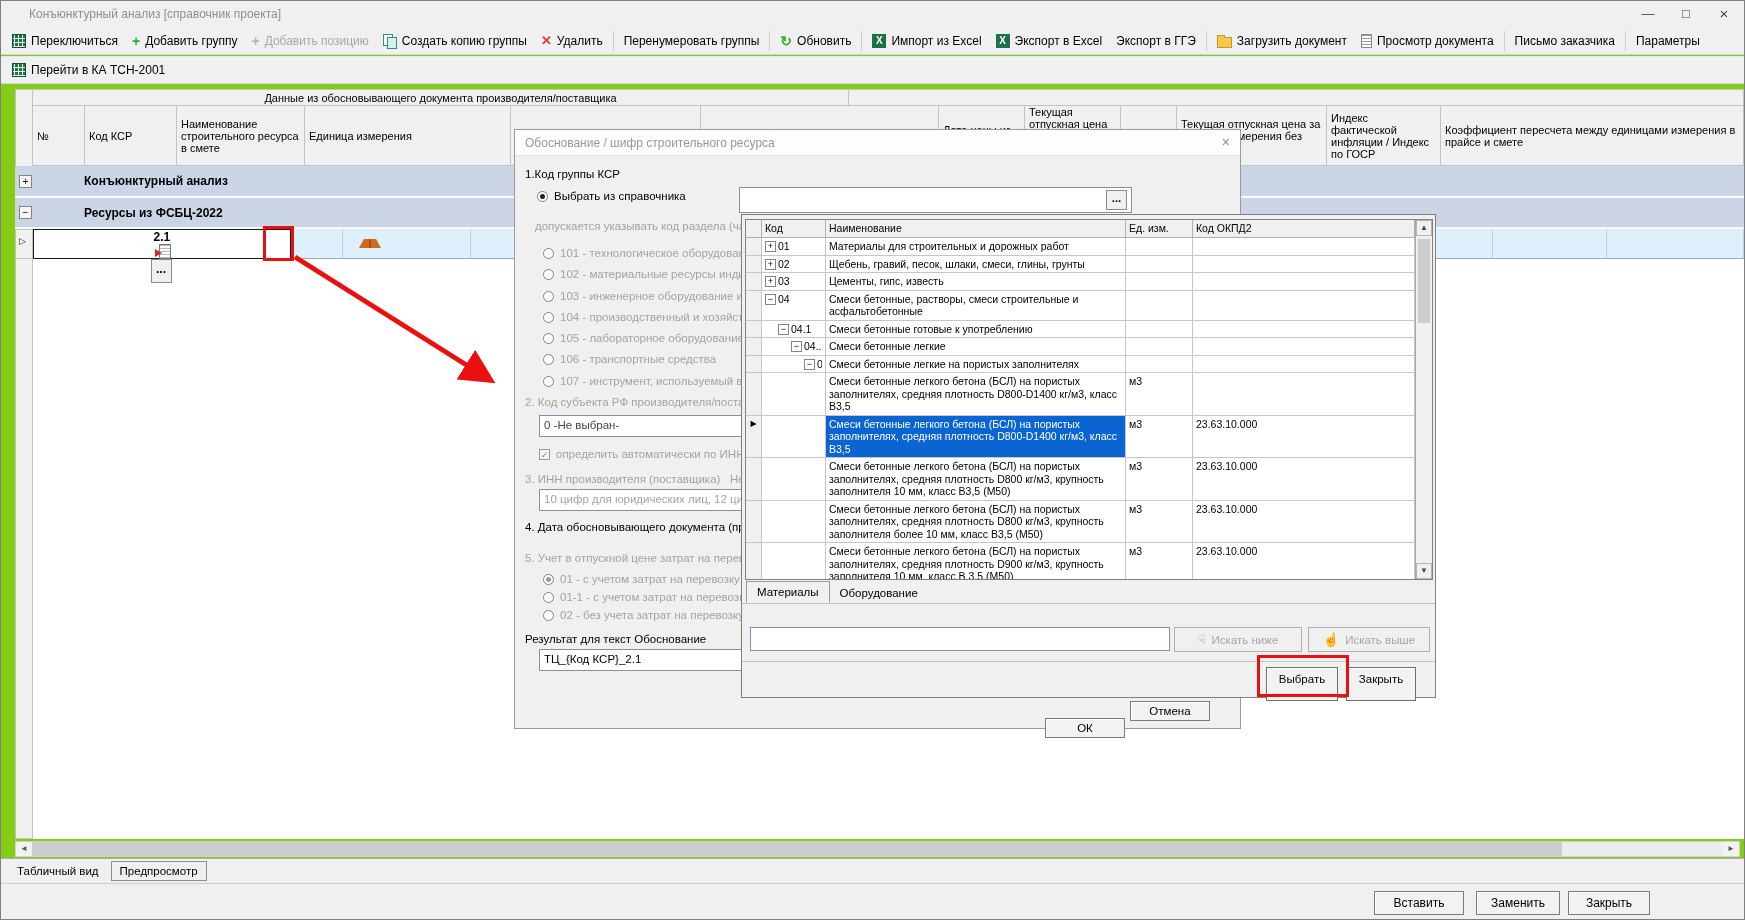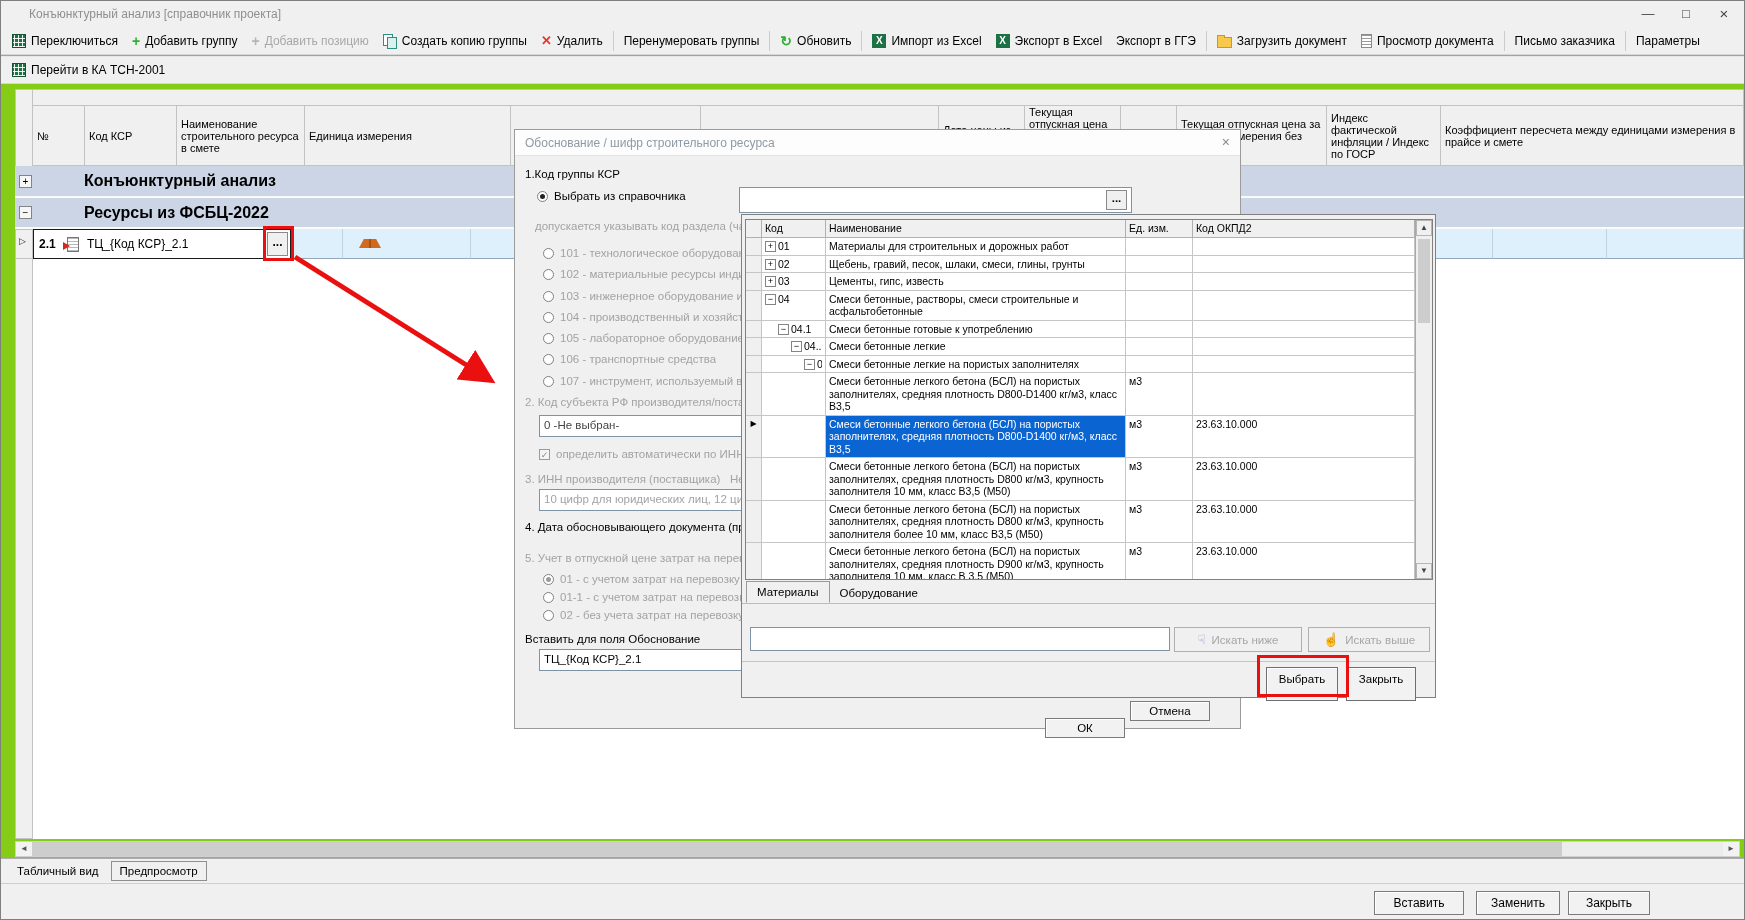--- a/index.html
+++ b/index.html
@@ -47,29 +47,29 @@
   .w206{width:206px;flex:none}.w190{width:190px;flex:none}.w238{width:238px;flex:none}.w86{width:86px;flex:none}
   .w96{width:96px;flex:none}.w56{width:56px;flex:none}.w150{width:150px;flex:none}.w114{width:114px;flex:none}
   .wfx{flex:1;min-width:120px}
   .g644{width:644px;flex:none}.g816{width:816px;flex:none}
 
   .band{position:absolute;left:14px;right:0;display:flex;align-items:center;}
   .gband{background:#ccd5e5;border-bottom:2px solid #fafafa;}
   #band1{top:165px;height:32px;} #band2{top:197px;height:31px;}
   .expbox{width:13px;height:13px;border:1px solid #848484;background:#f6f6f6;font-size:10px;line-height:11px;
           text-align:center;margin-left:4px;flex:none;}
-  .gbandlbl{font-weight:bold;font-size:16px;margin-left:52px;}
+  .gbandlbl{font-weight:bold;font-size:12px;margin-left:52px;}
   #iband{top:228px;height:30px;}
   .ic{height:30px;background:#ddf0fb;border-right:1px solid #bdd3e0;border-bottom:1px solid #93a8bc;}
   .ic.selc{width:18px;background:#f0f0f0;border:1px solid #c3c3c3;position:relative;}
   .price{display:flex;align-items:center;justify-content:flex-end;padding-right:62px;font-weight:bold;font-size:12px;}
   .bodywhite{position:absolute;left:32px;top:258px;right:0;height:580px;background:#fff;}
   #rowmark{position:absolute;left:18px;top:235px;font-size:9px;color:#222;z-index:4;}
   #editbox{position:absolute;left:32px;top:228px;width:258px;height:30px;background:#fff;border:1px solid #1a1a1a;
-           display:flex;align-items:center;z-index:5;}
+           display:flex;align-items:center;z-index:5;flex-direction:column;}
   #editbox .num{margin-left:5px;font-weight:bold;font-size:12px;width:22px;}
   .i-docitem{width:12px;height:15px;background:#fff;border:1px solid #777;position:relative;flex:none;margin-left:6px;
              background-image:linear-gradient(#b9b9b9 1px,transparent 1px);background-size:100% 3px;background-position:0 3px;}
   .i-docitem::after{content:"";position:absolute;left:-5px;bottom:1px;border-top:4px solid transparent;border-bottom:4px solid transparent;border-left:7px solid #d22a1e;}
   #editbox .just{margin-left:8px;font-size:12px;white-space:nowrap;overflow:hidden;flex:1;}
   .browsebtn{width:21px;height:24px;background:#f0f0f0;border:1px solid #8a8a8a;text-align:center;line-height:18px;
              font-weight:bold;margin-right:2px;flex:none;}
   #brick{position:absolute;left:358px;top:238px;width:22px;height:9px;z-index:4;
          background:linear-gradient(90deg,#cf6a1e 44%,#aa4f10 44% 56%,#cf6a1e 56%);
          clip-path:polygon(22% 0,78% 0,100% 100%,0 100%);}
@@ -219,20 +219,21 @@
     <div class="tbi">
         <span class="i-ka"></span>
         <span>Перейти в КА ТСН-2001</span>
       </div>
   </div>
 
   <div class="selcol"></div>
   <div class="bodywhite"></div>
 
   <div class="ghead">
+    <div class="gh g816">Данные из обосновывающего документа производителя/поставщика</div>
     <div class="gh wfx"></div>
   </div>
   <div class="chead">
     <div class="ch w52">№</div>
     <div class="ch w92">Код КСР</div>
     <div class="ch w128">Наименование строительного ресурса в смете</div>
     <div class="ch w206">Единица измерения</div>
     <div class="ch w190">Полное наименование</div>
     <div class="ch w238">Единица измерения</div>
     <div class="ch w86">Дата цены из ФГИС ЦС</div>
@@ -355,21 +356,21 @@
         <span class="gray">01 - с учетом затрат на перевозку до пр</span>
       </div>
     <div class="radrow" style="left:28px;top:461px">
         <span class="rad"></span>
         <span class="gray">01-1 - с учетом затрат на перевозку до п</span>
       </div>
     <div class="radrow" style="left:28px;top:479px">
         <span class="rad"></span>
         <span class="gray">02 - без учета затрат на перевозку</span>
       </div>
-    <div class="d1lbl" style="left:10px;top:503px">Вставить для поля Обоснование</div>
+    <div class="d1lbl" style="left:10px;top:503px">Результат для текст Обоснование</div>
     <div class="inp" style="left:24px;top:519px;width:240px;height:22px">ТЦ_{Код КСР}_2.1</div>
     <div class="d1btn" style="left:530px;top:588px">ОК</div>
     <div class="d1btn" style="left:615px;top:571px">Отмена</div>
   </div>
 
   <div id="dlg2">
     <div class="tree">
       <div class="trow thead">
         <div class="tc tsel"></div>
         <div class="tc tcode">Код</div>

